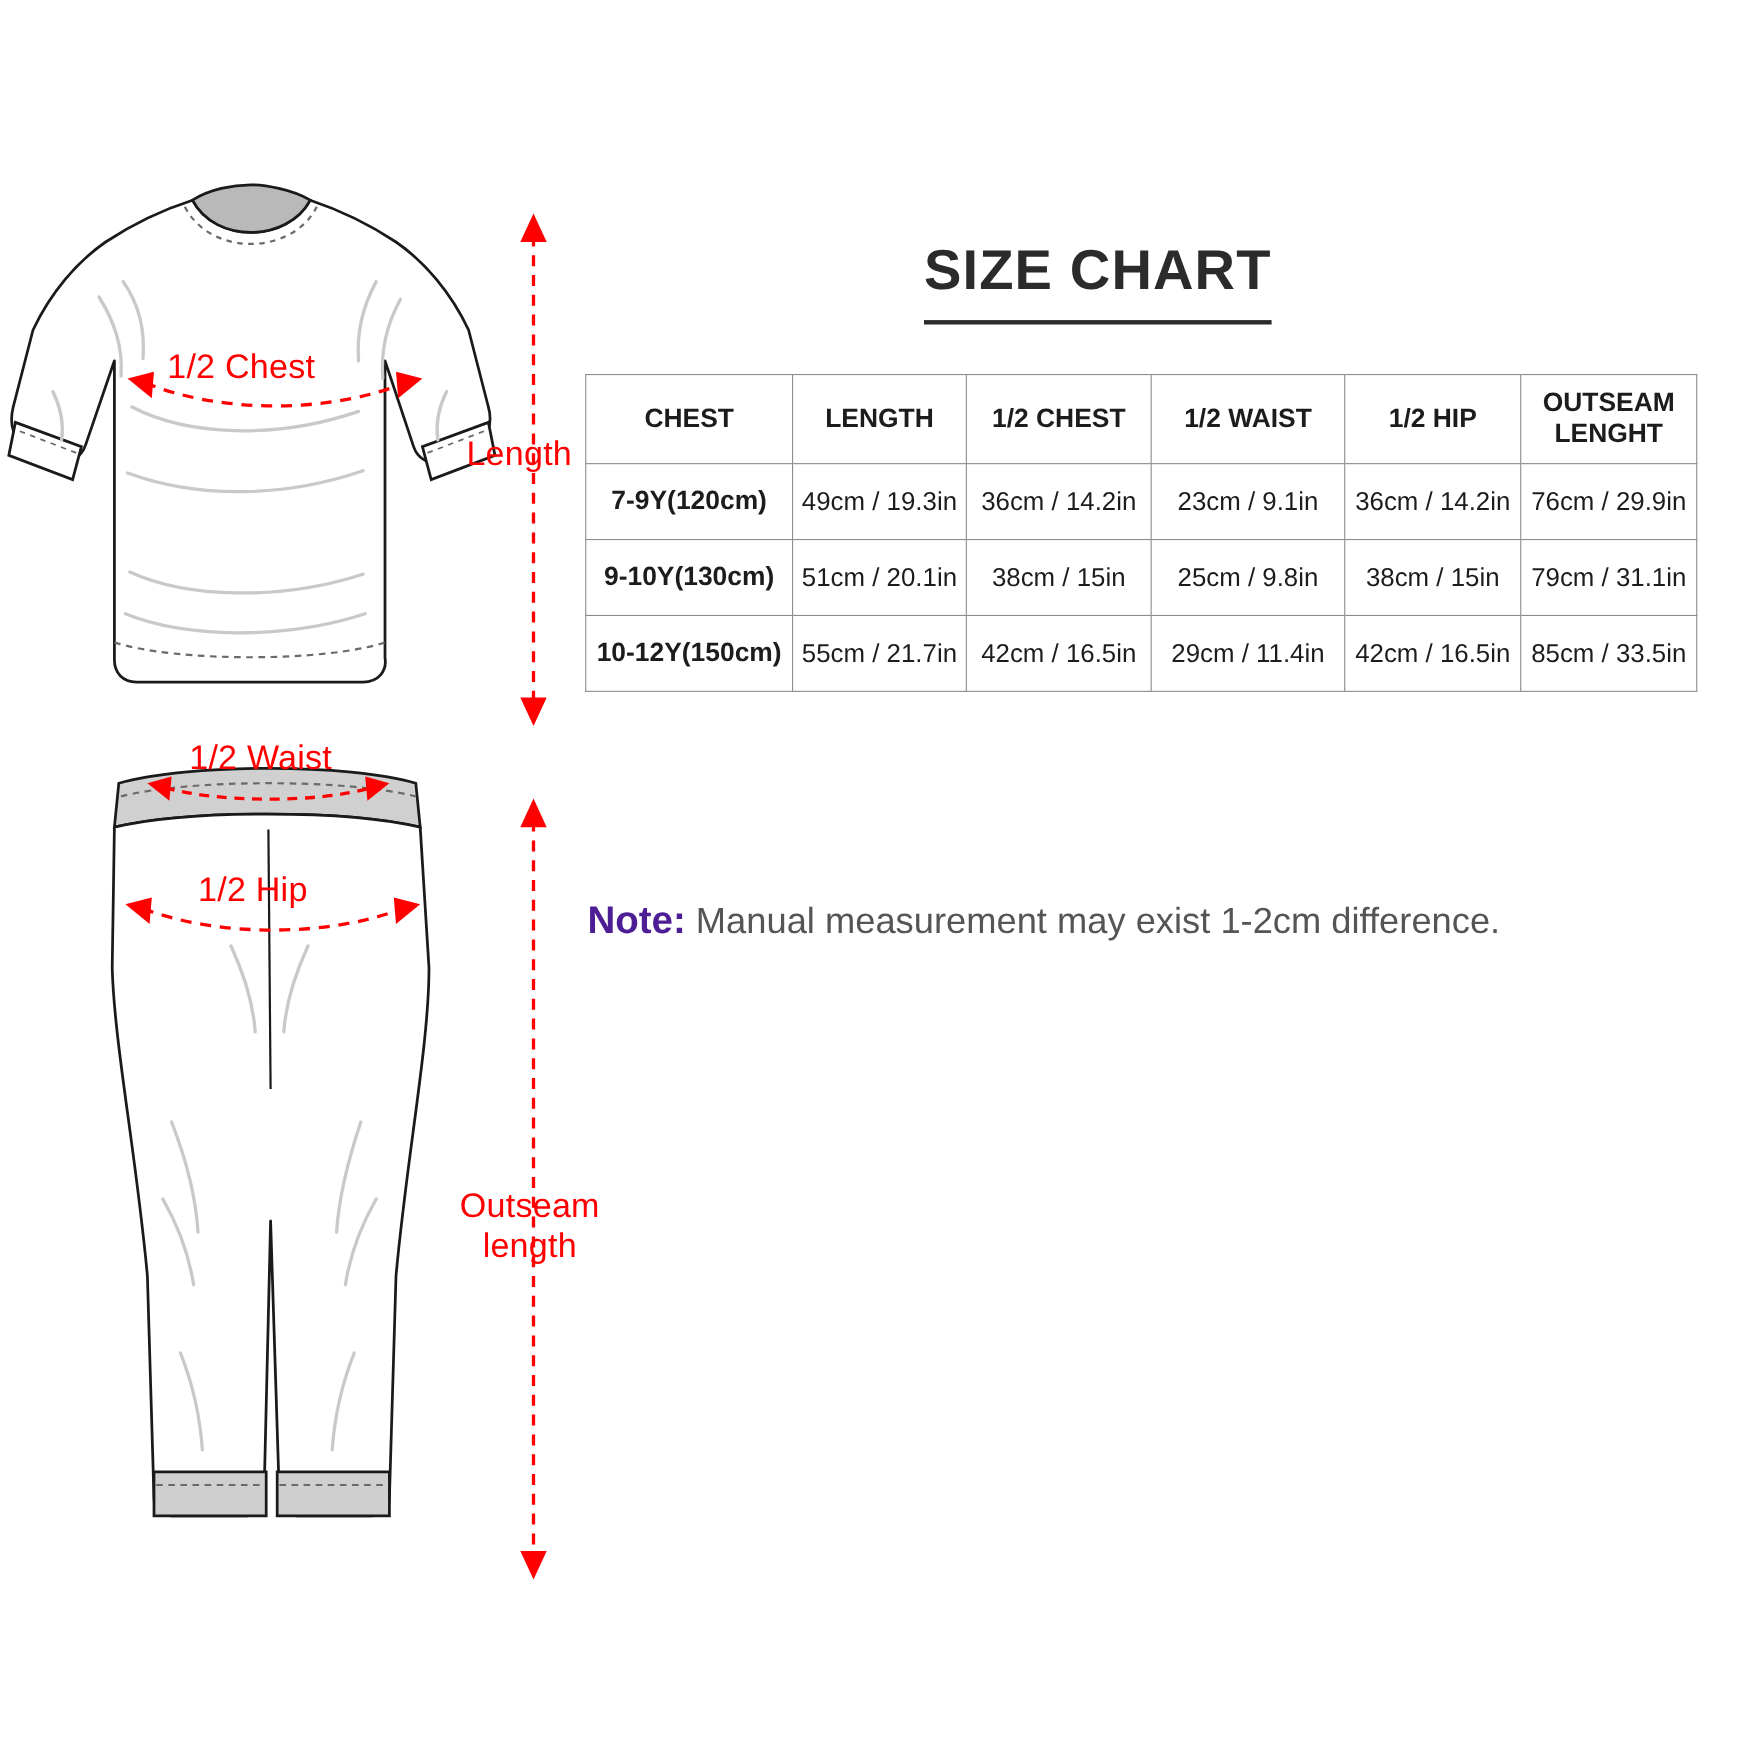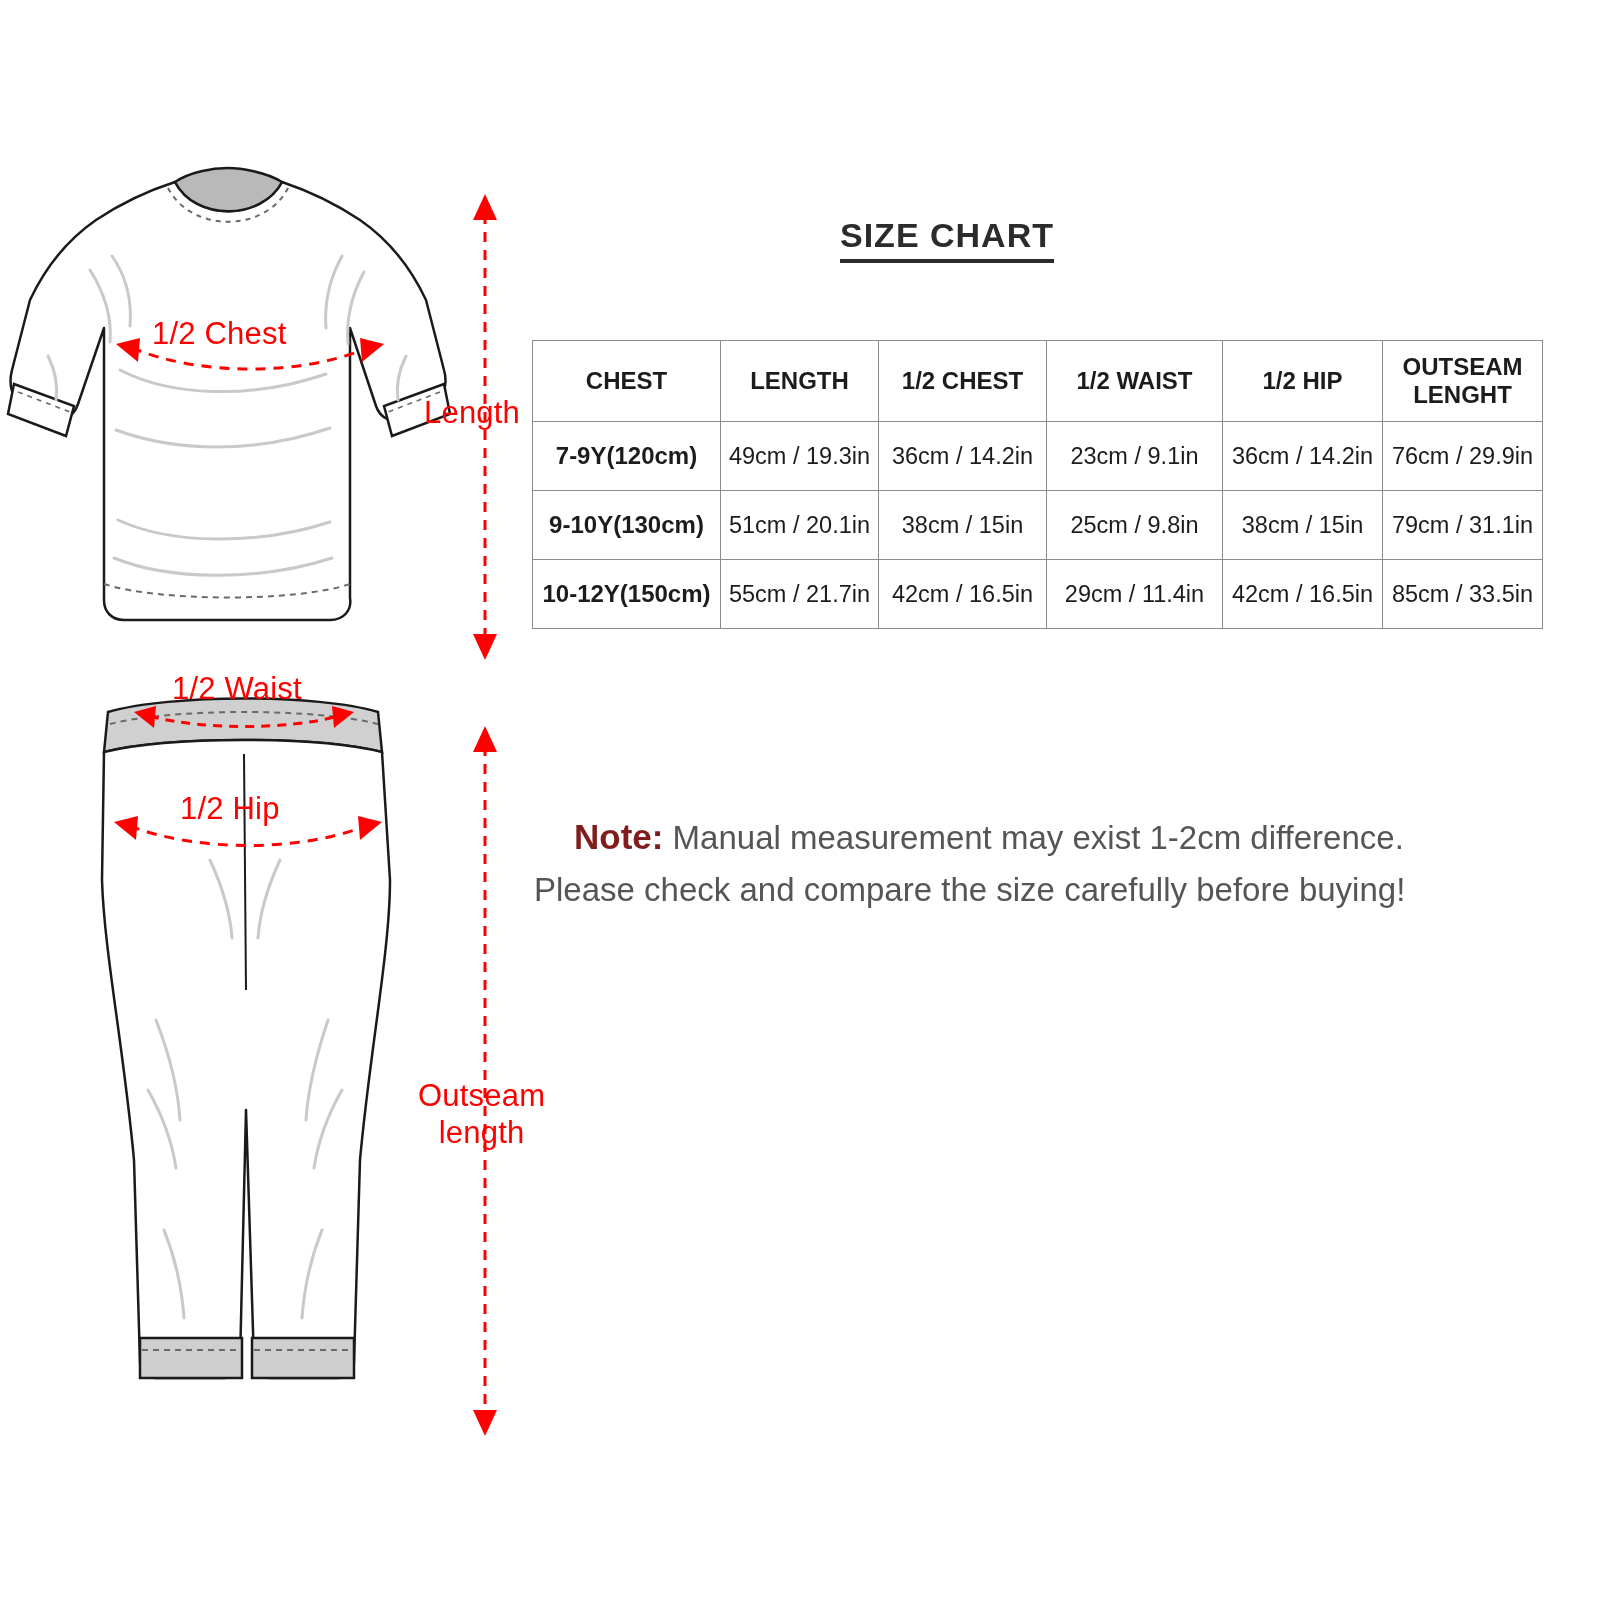--- a/index.html
+++ b/index.html
@@ -49,26 +49,26 @@
     position: absolute;
     left: 520px;
     top: 0;
     width: 1080px;
     height: 1600px;
   }
   .title {
     position: absolute;
     left: 320px;
     top: 216px;
-    font-size: 34px;
+    font-size: 51px;
     font-weight: bold;
     color: #2b2b2b;
     letter-spacing: 1px;
     border-bottom: 4px solid #2b2b2b;
-    padding-bottom: 4px;
+    padding-bottom: 16px;
   }
 
   table.sizechart {
     position: absolute;
     left: 12px;
     top: 340px;
     width: 1010px;
     border-collapse: collapse;
     table-layout: fixed;
   }
@@ -101,24 +101,23 @@
   .note {
     position: absolute;
     left: 14px;
     top: 810px;
     width: 1040px;
     color: #555555;
     font-size: 33px;
     line-height: 1.55;
   }
   .note b {
-    color: #7f1d1d;
+    color: #4c1d95;
     font-weight: bold;
     font-size: 35px;
-    margin-left: 40px;
   }
 </style>
 </head>
 <body>
 
 <div class="stage">
 
   <div class="illus">
 
     <svg width="560" height="520" viewBox="0 0 560 520" style="position:absolute;left:0;top:160px;">
@@ -275,17 +274,16 @@
           <td>42cm / 16.5in</td>
           <td>29cm / 11.4in</td>
           <td>42cm / 16.5in</td>
           <td>85cm / 33.5in</td>
         </tr>
       </tbody>
     </table>
 
     <div class="note">
       <b>Note:</b><span> Manual measurement may exist 1-2cm difference.</span><br>
-      <span>Please check and compare the size carefully before buying!</span>
     </div>
 
   </div>
 </div>
 
 </body></html>

